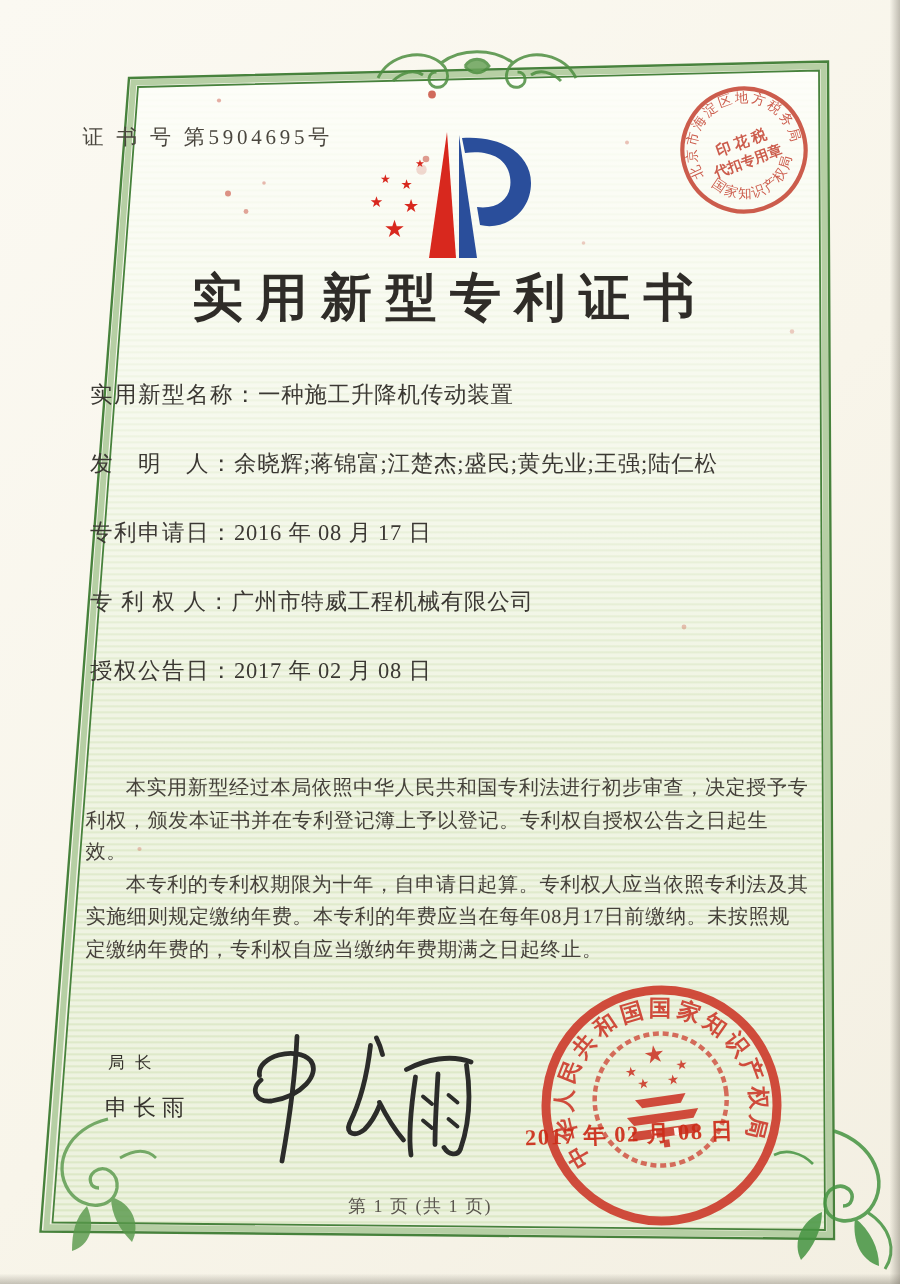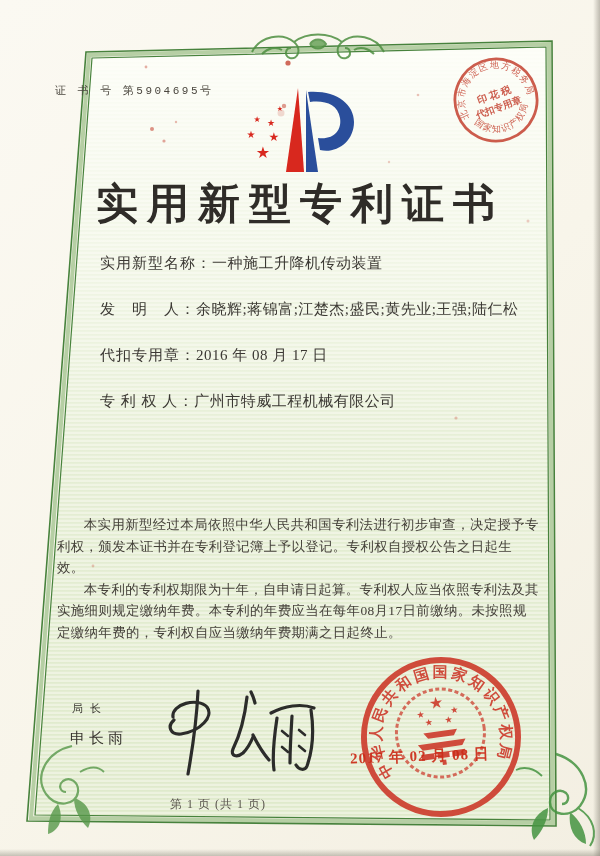--- a/index.html
+++ b/index.html
@@ -1,34 +1,34 @@
 <!DOCTYPE html>
 <html><head>
 <meta charset="utf-8">
 <style>
   html,body{margin:0;padding:0;}
   body{width:600px;height:856px;background:#e9e5d8;font-family:"Liberation Serif","DejaVu Serif",serif;}
   .page{position:relative;width:600px;height:856px;overflow:hidden;
         background:linear-gradient(135deg,#fbf9f2 0%,#f8f5ea 55%,#f3efe2 100%);}
   .abs{position:absolute;}
   svg.layer{position:absolute;left:0;top:0;}
-  .cert-no{left:55px;top:83px;font-size:11px;letter-spacing:2.5px;color:#4a463e;font-family:Liberation Mono, monospace;}
-  .title{left:0;top:176px;width:600px;text-align:center;font-size:42px;font-weight:bold;
+  .cert-no{left:55px;top:83px;font-size:14px;letter-spacing:2.5px;color:#4a463e;}
+  .title{left:0;top:176px;width:600px;text-align:center;font-size:34px;font-weight:bold;
          letter-spacing:9px;color:#2f2c28;}
-  .fields{left:60px;top:254px;width:480px;margin-left:40px;}
+  .fields{left:60px;top:254px;width:480px;}
   .field-row{height:46px;font-size:15px;color:#3b3833;white-space:nowrap;}
   .field-row .lbl{letter-spacing:1px;}
   .field-row .val{letter-spacing:0.5px;}
   .paras{left:57px;top:500px;width:482px;font-size:13.4px;line-height:21.5px;color:#45413a;margin-top:14px;}
   .paras p{margin:0;text-indent:2em;letter-spacing:0.4px;}
   .officer-title{left:72px;top:701px;font-size:11px;letter-spacing:7px;color:#37342e;}
   .officer-name{left:70px;top:729px;font-size:15px;letter-spacing:4px;color:#37342e;}
   .seal-date{left:350px;top:747px;font-size:15px;font-weight:bold;color:#cc2c18;
              letter-spacing:1px;transform:rotate(-2deg);opacity:.92;}
-  .footer{left:170px;top:796px;width:220px;text-align:left;font-size:12px;
+  .footer{left:170px;top:796px;width:220px;text-align:center;font-size:12px;
           letter-spacing:1px;color:#5a564e;}
   .edge-right{right:0;top:0;bottom:0;width:7px;
       background:linear-gradient(to left,rgba(120,115,103,.45),rgba(120,115,103,0));}
   .edge-bottom{left:0;right:0;bottom:0;height:7px;
       background:linear-gradient(to top,rgba(120,115,103,.4),rgba(120,115,103,0));}
   .seal-text{font-family:"Liberation Serif","DejaVu Serif",serif;}
 </style>
 </head>
 <body>
 
@@ -169,24 +169,27 @@
   <div class="abs title">实用新型专利证书</div>
 
   <div class="abs fields">
     <div class="field-row">
       <span class="lbl">实用新型名称：</span><span class="val">一种施工升降机传动装置</span>
     </div>
     <div class="field-row">
       <span class="lbl">发　明　人：</span><span class="val">余晓辉;蒋锦富;江楚杰;盛民;黄先业;王强;陆仁松</span>
     </div>
     <div class="field-row">
-      <span class="lbl">代扣专用章：</span><span class="val">2016 年 08 月 17 日</span>
+      <span class="lbl">专利申请日：</span><span class="val">2016 年 08 月 17 日</span>
     </div>
     <div class="field-row">
       <span class="lbl">专 利 权 人：</span><span class="val">广州市特威工程机械有限公司</span>
+    </div>
+    <div class="field-row">
+      <span class="lbl">授权公告日：</span><span class="val">2017 年 02 月 08 日</span>
     </div>
   </div>
 
   <div class="abs paras">
     <p>本实用新型经过本局依照中华人民共和国专利法进行初步审查，决定授予专利权，颁发本证书并在专利登记簿上予以登记。专利权自授权公告之日起生效。</p>
     <p>本专利的专利权期限为十年，自申请日起算。专利权人应当依照专利法及其实施细则规定缴纳年费。本专利的年费应当在每年08月17日前缴纳。未按照规定缴纳年费的，专利权自应当缴纳年费期满之日起终止。</p>
   </div>
 
   <div class="abs officer-title">局长</div>
   <div class="abs officer-name">申长雨</div>

